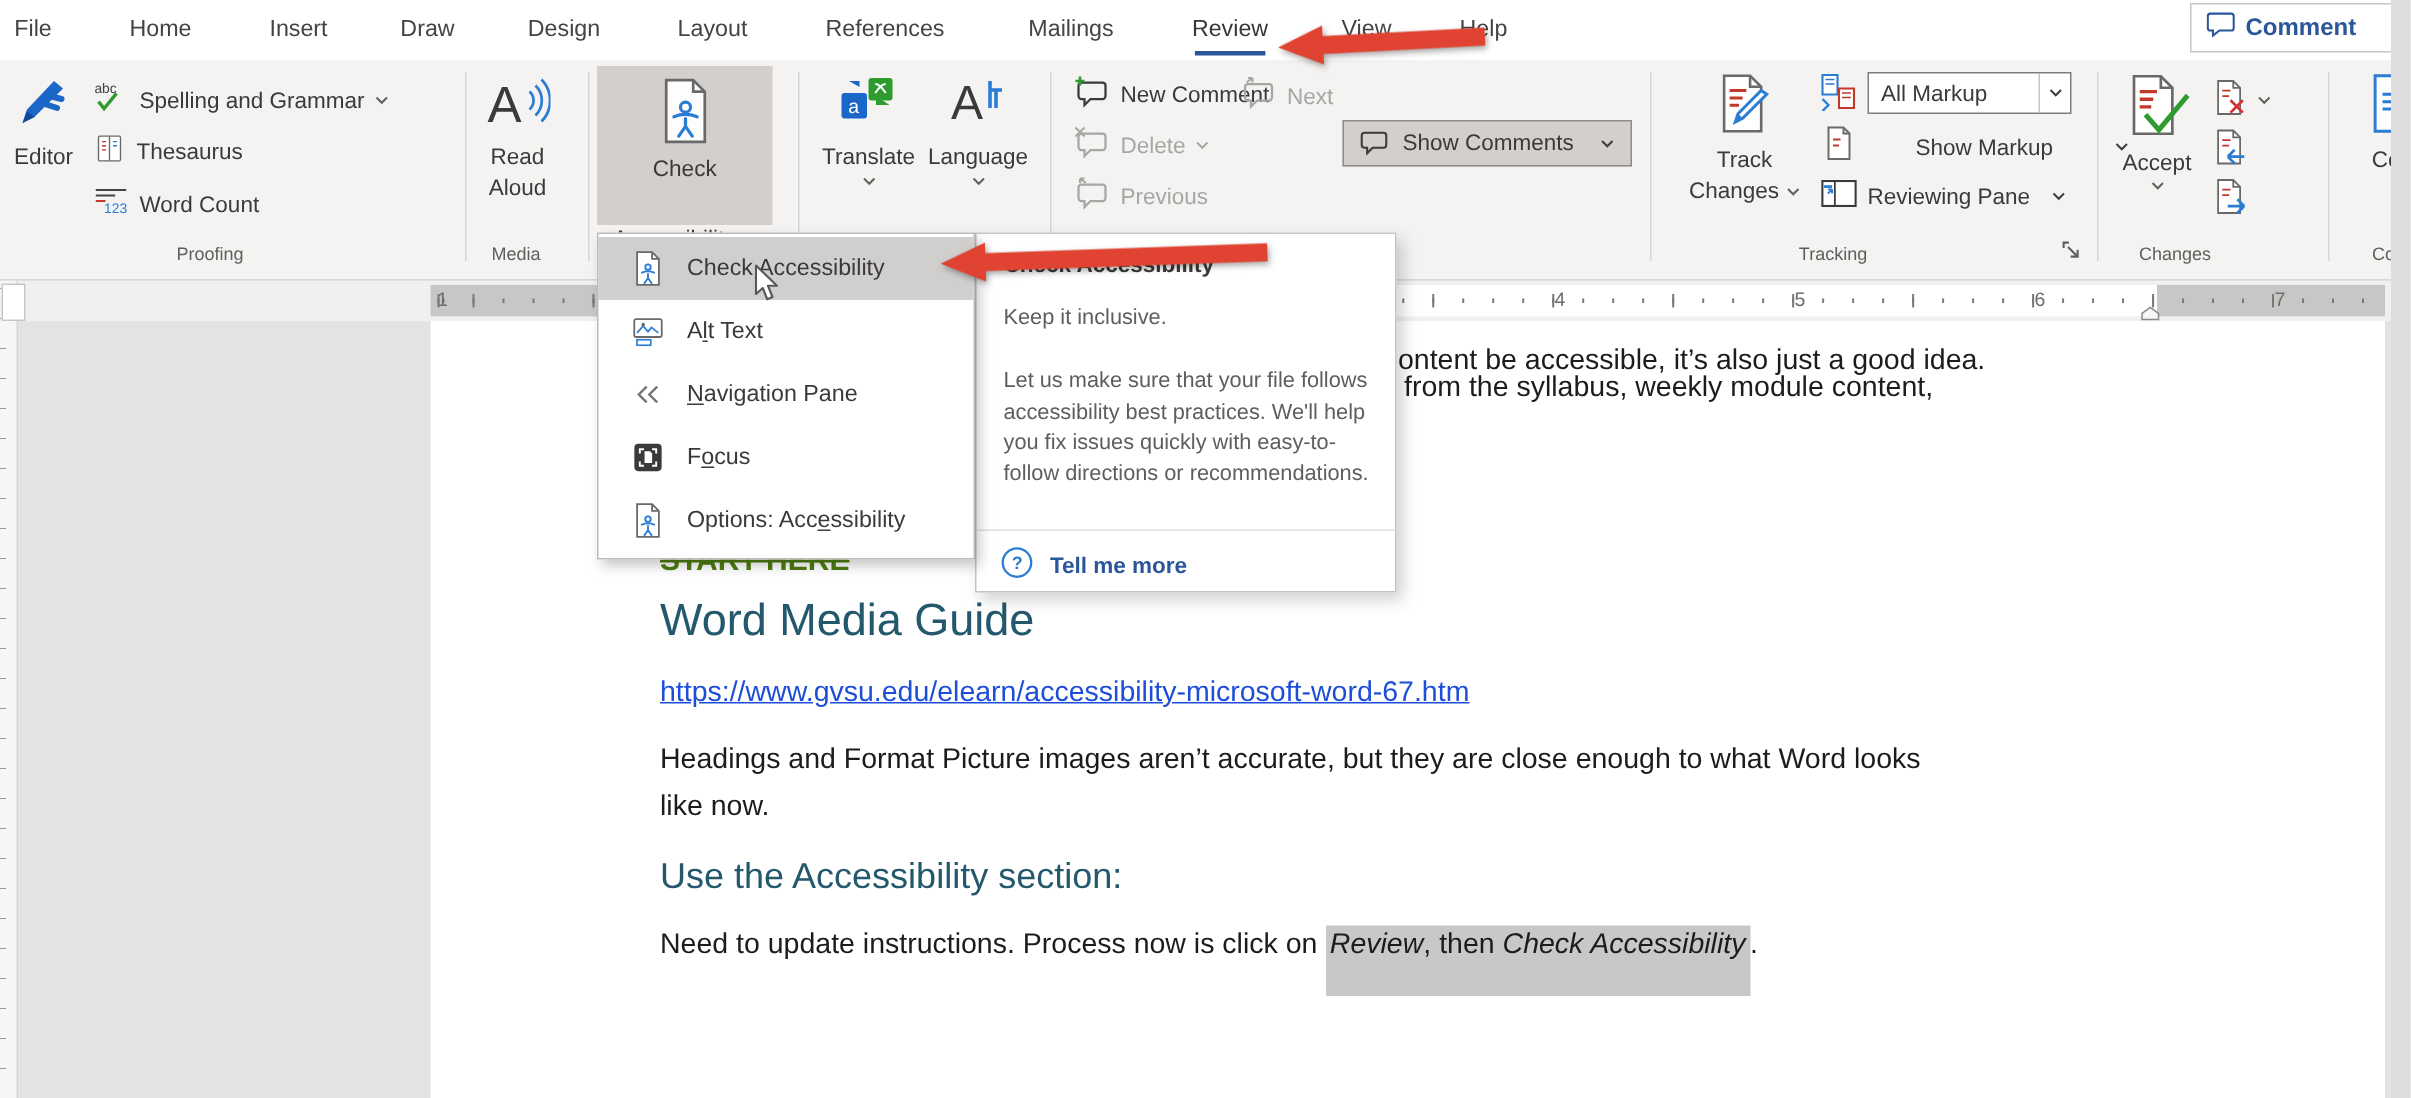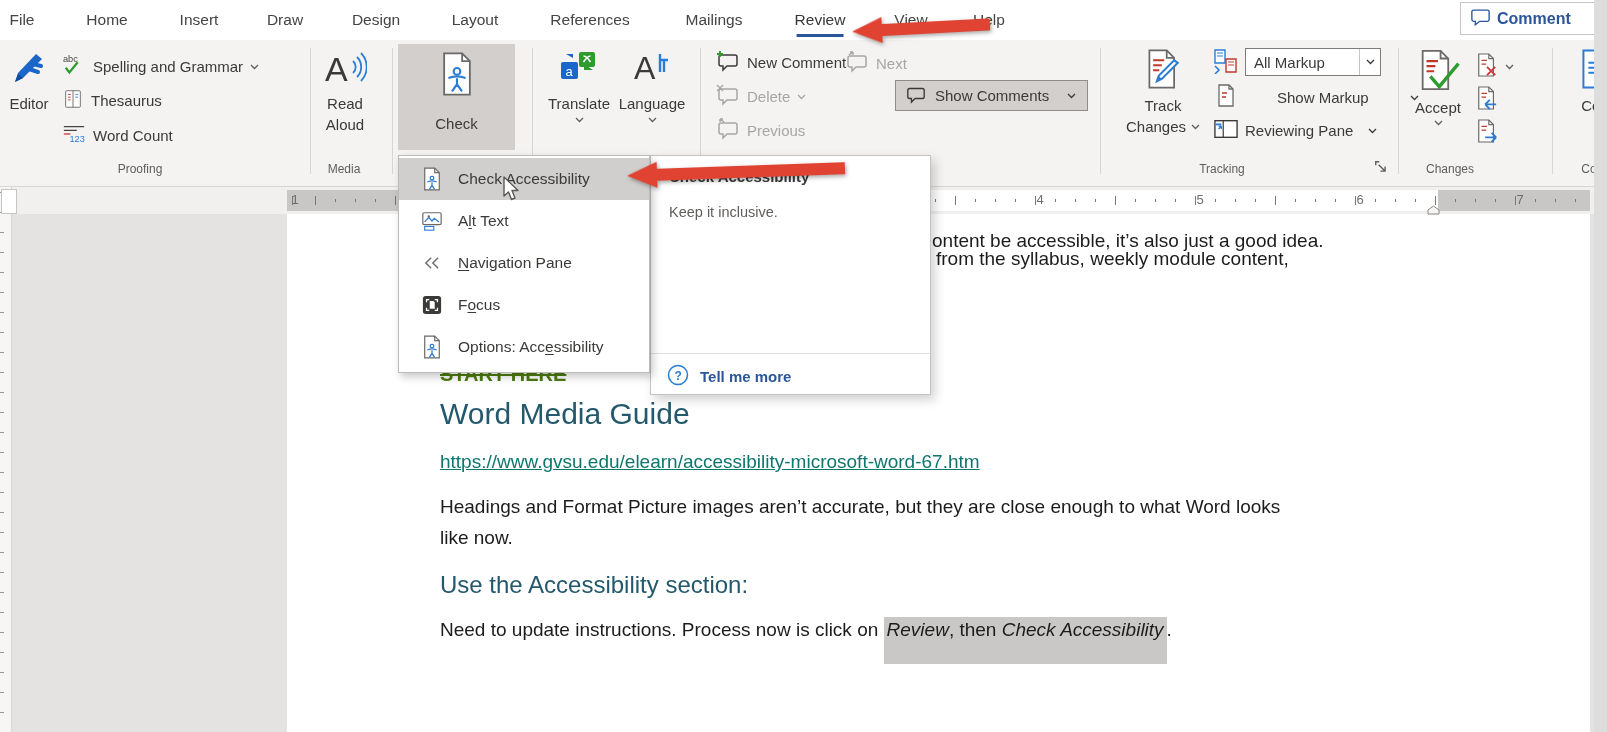--- a/index.html
+++ b/index.html
@@ -40,21 +40,21 @@
   .rnum{position:absolute;top:2px;transform:translateX(-50%);font-size:13px;color:#6f6d6b;background:transparent;}
   .vruler{position:absolute;left:0;top:186px;width:11px;height:546px;background:#f7f6f5;border-right:1px solid #d8d6d4;
       z-index:2;background-image:repeating-linear-gradient(180deg,#9a9896 0 1px,transparent 1px 20px);background-position-y:6px;background-size:4px 100%;background-repeat:repeat-y;}
   .vbox{position:absolute;left:1px;top:189px;width:14px;height:23px;background:#fff;border:1px solid #c8c6c4;z-index:3;}
   
   .workspace{position:absolute;top:213px;left:0;width:100%;height:519px;background:#e5e3e1;}
   .page{position:absolute;left:287px;top:0;width:1303px;height:519px;background:#fff;}
   .doctext{position:absolute;font-size:19px;color:#1c1c1c;white-space:nowrap;}
   .h1{font-size:30px;color:#24586c;}
   .h2{font-size:24px;color:#24586c;}
-  .doclink{color:#0f766e;text-decoration:underline;}
+  .doclink{color:#1d4ed8;text-decoration:underline;}
   .starthere{color:#4d7c0f;font-weight:bold;font-size:20px;text-decoration:line-through;}
   .hl{background:#c9c8c6;padding:2px 3px 24px 3px;}
   .it{font-style:italic;}
   
   .menu{position:absolute;left:398px;top:155px;width:252px;height:218px;background:#fff;border:1px solid #bdbbb9;
         box-shadow:3px 4px 8px rgba(0,0,0,.22);z-index:30;box-sizing:border-box;padding-top:2px;}
   .menu-item{height:42px;display:flex;align-items:center;font-size:15.5px;color:#3b3a39;cursor:default;}
   .menu-item.active{background:#d1cfcd;}
   .menu-item .mi-icon{width:26px;margin-left:20px;display:flex;justify-content:center;}
   .menu-item .mi-label{margin-left:13px;}
@@ -155,21 +155,21 @@
 
     <div class="vdiv" style="left:392px;"></div>
 
     <div class="bigbtn pressed" style="left:398px;top:4px;width:117px;height:106px;padding-top:8px;box-sizing:border-box;">
       <span><svg width="36" height="44" viewBox="0 0 28 34">
             <path d="M4 1h14l6 6v26H4z" fill="#fdfdfd" stroke="#6b6968" stroke-width="1.4"></path>
             <path d="M18 1v6h6" fill="none" stroke="#6b6968" stroke-width="1.4"></path>
             <circle cx="14" cy="15" r="2.6" fill="none" stroke="#2b7cd3" stroke-width="1.6"></circle>
             <path d="M8 20c4-1.6 8-1.6 12 0M14 21v4m0 0l-3.5 5m3.5-5l3.5 5" stroke="#2b7cd3" stroke-width="1.7" fill="none" stroke-linecap="round"></path>
           </svg></span>
-      <span style="margin-top:12px">Check</span>
+      <span style="margin-top:0">Check</span>
       <span style="display:flex;align-items:center;gap:5px;margin-top:26px;">
           <span>Accessibility</span>
           <svg width="9" height="6" viewBox="0 0 9 6">
             <path d="M1 1l3.5 3.5L8 1" fill="none" stroke="#3b3a39" stroke-width="1.3"></path>
           </svg>
         </span>
     </div>
 
     <div class="vdiv" style="left:532px;"></div>
 
@@ -204,21 +204,21 @@
 
     <div class="vdiv" style="left:700px;"></div>
 
     <div class="rowbtn" style="left:716px;top:10px;">
       <span><svg width="24" height="22" viewBox="0 0 24 22">
             <path d="M5 5h14a2 2 0 0 1 2 2v7a2 2 0 0 1-2 2h-8l-4 4v-4H5a2 2 0 0 1-2-2V7a2 2 0 0 1 2-2z" fill="none" stroke="#3b3a39" stroke-width="1.5"></path>
             <path d="M4 1v6M1 4h6" stroke="#2e9b2e" stroke-width="1.8"></path>
           </svg></span>
       <span>New Comment</span>
     </div>
-    <div class="rowbtn disabled" style="left:845px;top:11px;">
+    <div class="rowbtn disabled" style="left:827px;top:11px;">
       <span><svg width="24" height="22" viewBox="0 0 24 22">
             <path d="M5 5h14a2 2 0 0 1 2 2v7a2 2 0 0 1-2 2h-8l-4 4v-4H5a2 2 0 0 1-2-2V7a2 2 0 0 1 2-2z" fill="none" stroke="#a8a6a4" stroke-width="1.5"></path>
             <path d="M4 4l4-3m0 0H5m3 0v3" stroke="#a8a6a4" stroke-width="1.4"></path>
           </svg></span>
       <span>Next</span>
     </div>
     <div class="rowbtn disabled" style="left:716px;top:44px;">
       <span><svg width="24" height="22" viewBox="0 0 24 22">
             <path d="M5 5h14a2 2 0 0 1 2 2v7a2 2 0 0 1-2 2h-8l-4 4v-4H5a2 2 0 0 1-2-2V7a2 2 0 0 1 2-2z" fill="none" stroke="#a8a6a4" stroke-width="1.5"></path>
             <path d="M1 1l6 6M7 1L1 7" stroke="#a8a6a4" stroke-width="1.4"></path>
@@ -466,20 +466,21 @@
             <path d="M6.5 16c3-1.2 6-1.2 9 0M11 17v3m0 0l-2.6 3.8M11 20l2.6 3.8" stroke="#2b7cd3" stroke-width="1.4" fill="none" stroke-linecap="round"></path>
           </svg>
         </span>
       <span class="mi-label"><span>Options: Acc</span><span class="acc">e</span><span>ssibility</span></span>
     </div>
   </div>
 
   <div class="tooltip">
     <div class="tt-title">Check Accessibility</div>
     <div class="tt-tag">Keep it inclusive.</div>
+    <div class="tt-body">Let us make sure that your file follows accessibility best practices. We'll help you fix issues quickly with easy-to-follow directions or recommendations.</div>
     <div class="tt-div"></div>
     <div class="tt-link">
       <span><svg width="22" height="22" viewBox="0 0 22 22">
             <circle cx="11" cy="11" r="9.5" fill="none" stroke="#2b7cd3" stroke-width="1.5"></circle>
             <text x="7.5" y="15.5" font-size="12" fill="#2b7cd3" font-family="Liberation Sans">?</text>
           </svg></span>
       <span>Tell me more</span>
     </div>
   </div>
 

